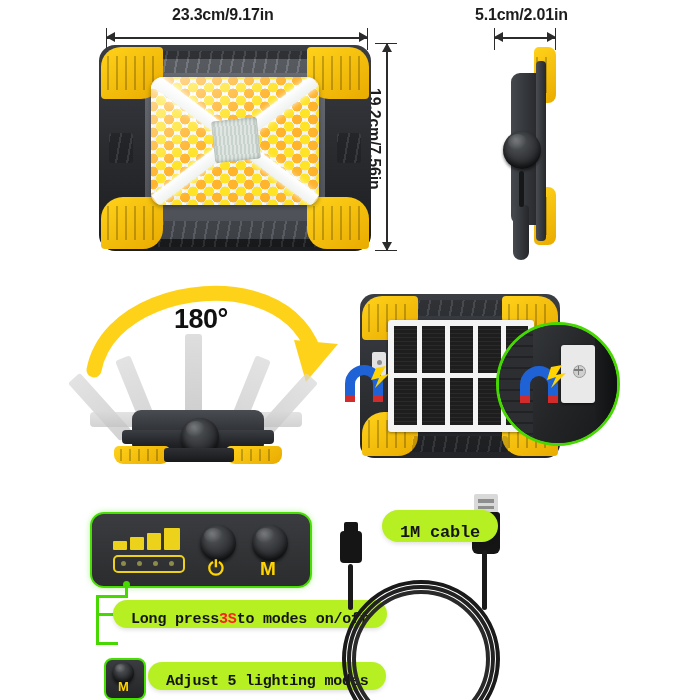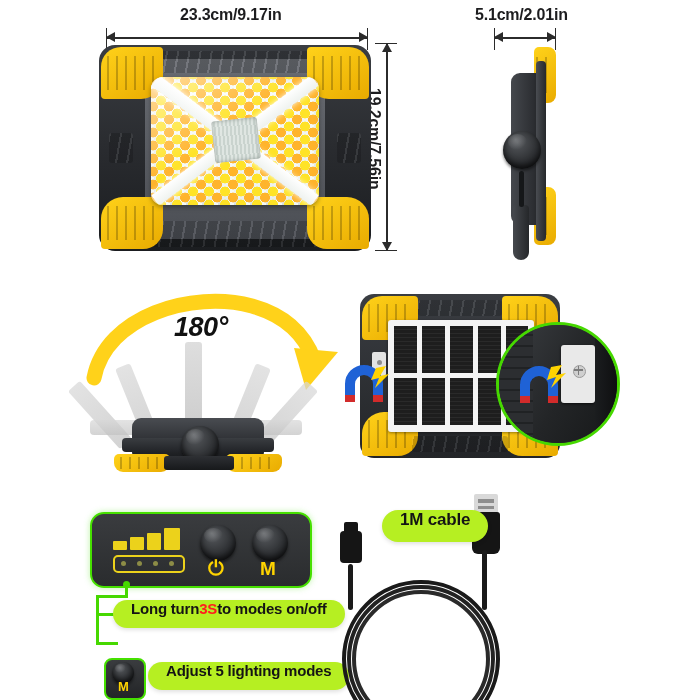--- a/index.html
+++ b/index.html
@@ -26,22 +26,22 @@
   .led-panel{position:absolute;background:linear-gradient(160deg,#ffffff,#f2f5f3 55%,#e9eeea);border-radius:12px;
      box-shadow:inset 0 0 10px rgba(160,170,165,.55), 0 2px 5px rgba(0,0,0,.35);overflow:hidden;}
   .led-zone{position:absolute;overflow:hidden;}
   .xbar{position:absolute;background:linear-gradient(180deg,#ffffff,#eef2ef);box-shadow:0 0 6px rgba(255,255,255,.9);}
   .cob{position:absolute;background:
       repeating-linear-gradient(90deg,#dfe6e2 0 2px,#c9d3ce 2px 4px),
       repeating-linear-gradient(0deg,rgba(255,255,255,.5) 0 2px,rgba(0,0,0,.05) 2px 4px);
       border-radius:3px;box-shadow:inset 0 0 4px rgba(120,130,125,.8);}
 
   
-  .pill{display:inline-flex;align-items:flex-start;justify-content:center;background:#b6ef22;border-radius:999px;
-        font-weight:700;color:#141414;letter-spacing:-.2px;box-shadow:0 2px 4px rgba(0,0,0,.12);}
+  .pill{display:inline-flex;align-items:flex-end;justify-content:center;background:#b6ef22;border-radius:999px;
+        font-weight:700;color:#141414;letter-spacing:-.2px;box-shadow:0 2px 4px rgba(0,0,0,.12);font-family:Liberation Mono, monospace;}
   .pill .hot{color:#ff1e1e;}
   .gline{position:absolute;background:#46d800;}
   .gdot{position:absolute;background:#46d800;border-radius:50%;}
 
   
   .ctrl{position:absolute;background:linear-gradient(180deg,#3a3c3f,#2a2c2e);border:2.5px solid #46e000;border-radius:14px;
         box-shadow:0 0 6px rgba(70,224,0,.35);}
   .knob{position:absolute;border-radius:50%;background:radial-gradient(circle at 38% 30%,#55585c,#2a2c2f 62%,#141517);
         box-shadow:inset 0 -3px 6px rgba(0,0,0,.7), 0 2px 3px rgba(0,0,0,.5);}
   .knob::after{content:"";position:absolute;left:12%;top:8%;width:52%;height:42%;border-radius:50%;
@@ -69,21 +69,21 @@
      repeating-linear-gradient(90deg,rgba(255,255,255,.08) 0 1px,rgba(0,0,0,0) 1px 7px);}
   .sectitle{font-size:15px;font-weight:700;color:#1d1d1f;text-align:center;}
   .deg{font-size:27px;font-weight:800;color:#111;letter-spacing:-.5px;}
   .ghost{position:absolute;background:linear-gradient(180deg,#d8d8d8,#c2c2c2);border-radius:3px;}
 </style>
 </head>
 <body>
 
 <div class="stage">
 
-  <div class="abs dimlabel" style="left:180px;top:6px;">23.3cm/9.17in</div>
+  <div class="abs dimlabel" style="left:172px;top:6px;">23.3cm/9.17in</div>
 
   <div class="abs" style="left:106px;top:32px;width:262px;height:12px;">
     <div class="dimline abs" style="left:0;top:5px;width:262px;height:1.6px;"></div>
     <div class="abs" style="left:0;top:0;width:0;height:0;border-top:5px solid transparent;border-bottom:5px solid transparent;border-right:9px solid #2b2b2b;"></div>
     <div class="abs" style="right:0;top:0;width:0;height:0;border-top:5px solid transparent;border-bottom:5px solid transparent;border-left:9px solid #2b2b2b;"></div>
   </div>
   <div class="abs dimline" style="left:106px;top:28px;width:1.4px;height:22px;"></div>
   <div class="abs dimline" style="left:367px;top:28px;width:1.4px;height:22px;"></div>
 
   <div class="abs dimline" style="left:375px;top:43px;width:22px;height:1.4px;"></div>
@@ -148,21 +148,21 @@
 
     <div class="abs" style="left:46px;top:16px;width:10px;height:180px;background:linear-gradient(90deg,#4a4d52,#26282b);border-radius:4px;"></div>
 
     <div class="abs" style="left:23px;top:160px;width:16px;height:55px;background:linear-gradient(90deg,#46494e,#25272a);border-radius:4px 4px 8px 8px;"></div>
 
     <div class="knob" style="left:13px;top:86px;width:38px;height:38px;"></div>
 
     <div class="abs" style="left:29px;top:126px;width:5px;height:36px;background:#151719;border-radius:3px;"></div>
   </div>
 
-  <div class="abs" style="left:80px;top:290px;width:270px;height:200px;font-style:italic;">
+  <div class="abs" style="left:80px;top:282px;width:270px;height:200px;">
 
     <svg width="270" height="130" style="position:absolute;left:0;top:0;">
       <path d="M14 88 C 26 26, 112 0, 172 16 C 208 26, 226 48, 234 70" stroke="#ffd21a" stroke-width="15" fill="none" stroke-linecap="round"></path>
       <polygon points="214,58 258,62 226,100" fill="#ffd21a"></polygon>
     </svg>
     <div class="abs deg" style="left:94px;top:22px;">180°</div>
 
     <div class="ghost" style="left:38px;top:76px;width:16px;height:78px;transform:rotate(-42deg);transform-origin:50% 100%;opacity:.72;"></div>
     <div class="ghost" style="left:66px;top:70px;width:16px;height:84px;transform:rotate(-22deg);transform-origin:50% 100%;opacity:.72;"></div>
     <div class="ghost" style="left:105px;top:52px;width:17px;height:100px;opacity:.85;"></div>
@@ -258,21 +258,21 @@
   </div>
 
   <div class="gdot" style="left:123px;top:581px;width:7px;height:7px;"></div>
   <div class="gline" style="left:125px;top:584px;width:2.5px;height:12px;"></div>
   <div class="gline" style="left:96px;top:595px;width:32px;height:2.5px;"></div>
   <div class="gline" style="left:96px;top:595px;width:2.5px;height:49px;"></div>
   <div class="gline" style="left:96px;top:613px;width:22px;height:2.5px;"></div>
   <div class="gline" style="left:96px;top:642px;width:22px;height:2.5px;"></div>
 
   <div class="pill abs" style="left:113px;top:600px;height:28px;padding:0 18px;font-size:15px;">
-    <span>Long turn </span>
+    <span>Long press </span>
       <span class="hot">3S</span>
       <span> to modes on/off</span>
   </div>
   <div class="pill abs" style="left:148px;top:662px;height:28px;padding:0 18px;font-size:15px;">
     <span>Adjust 5 lighting modes</span>
   </div>
 
   <div class="abs" style="left:104px;top:658px;width:38px;height:38px;background:linear-gradient(180deg,#3a3c3f,#232527);border:2.5px solid #46e000;border-radius:8px;">
     <div class="knob" style="left:6px;top:2px;width:22px;height:22px;"></div>
     <div class="abs m-ico" style="left:12px;top:20px;font-size:13px;line-height:13px;">M</div>

